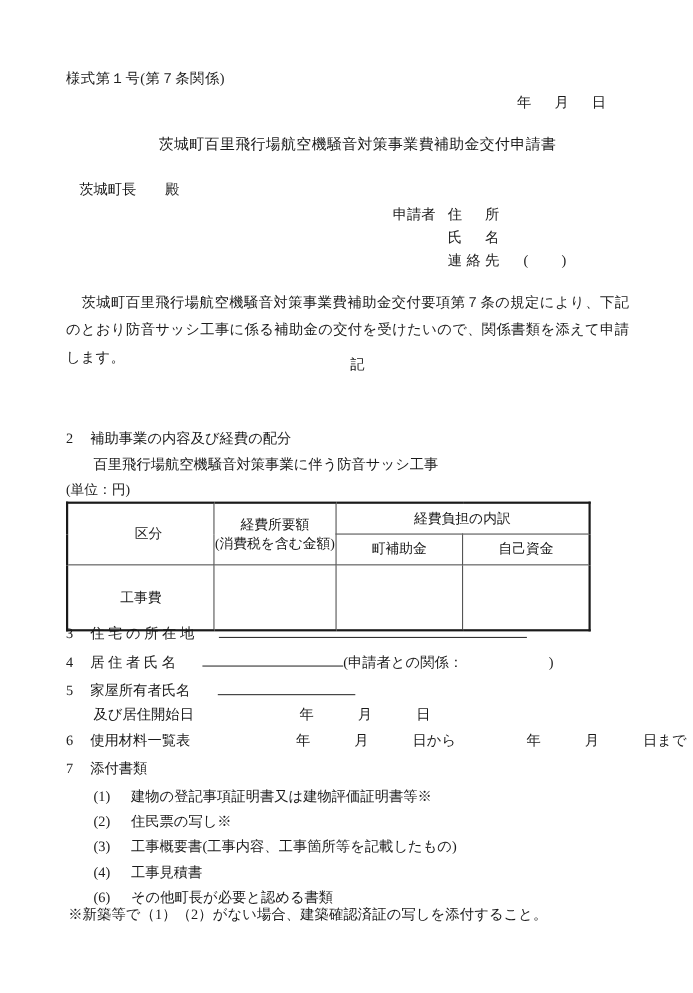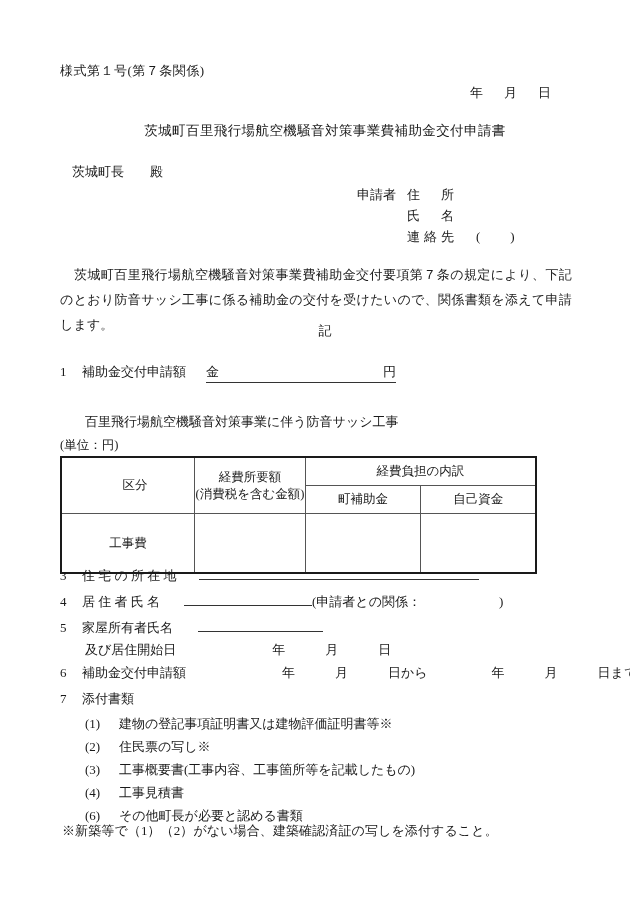--- a/index.html
+++ b/index.html
@@ -172,24 +172,24 @@
       <span class="tag"></span>
       <span class="fld">連絡先</span>
       <span class="paren"><span>(</span><span class="gap"></span><span>)</span></span>
     </div>
   </div>
 
   <div id="body-para">茨城町百里飛行場航空機騒音対策事業費補助金交付要項第７条の規定により、下記のとおり防音サッシ工事に係る補助金の交付を受けたいので、関係書類を添えて申請します。</div>
 
   <div class="abs center" id="ki" style="width:630px;">記</div>
 
-  <div class="item" id="item1">
-    <span class="num">1</span><span class="lbl">補助金交付申請額</span><span class="amount"><span>金</span><span class="yen">円</span></span>
-  </div>
-
+
+  <div class="item" id="item2">
+    <span class="num">2</span><span>補助事業の内容及び経費の配分</span>
+  </div>
   <div class="abs" id="item2b">百里飛行場航空機騒音対策事業に伴う防音サッシ工事</div>
 
   <div class="abs" id="unit" style="left:60px;">(単位：円)</div>
 
   <table id="cost-table">
     <tbody>
         <tr>
       <td class="c-kubun outer-l outer-t h-tall" rowspan="2">区分</td>
       <td class="c-req outer-t h-half" rowspan="2">
         <div>経費所要額</div>
@@ -228,21 +228,21 @@
   <div class="frow" id="item5">
     <span class="num">5</span>
       <span class="name">家屋所有者氏名</span>
       <span class="rule"></span>
   </div>
   <div class="abs" id="item5b">
     <span>及び居住開始日</span><span class="dstart"></span><span>年</span><span class="dgap"></span><span>月</span><span class="dgap"></span><span>日</span>
   </div>
 
   <div class="abs" id="item6">
-    <span class="num">6</span><span>補助金交付申請額</span><span class="dstart"></span><span>年</span><span class="dgap"></span><span>月</span><span class="dgap"></span><span>日から</span><span class="mid"></span><span>年</span><span class="dgap"></span><span>月</span><span class="dgap"></span><span>日まで</span>
+    <span class="num">6</span><span>使用材料一覧表</span><span class="dstart"></span><span>年</span><span class="dgap"></span><span>月</span><span class="dgap"></span><span>日から</span><span class="mid"></span><span>年</span><span class="dgap"></span><span>月</span><span class="dgap"></span><span>日まで</span>
   </div>
 
   <div class="abs" id="item7">
     <span class="num">7</span><span>添付書類</span>
   </div>
 
   <ul id="attach-list">
     <li><span class="no">(1)</span><span>建物の登記事項証明書又は建物評価証明書等※</span></li>
     <li><span class="no">(2)</span><span>住民票の写し※</span></li>
     <li><span class="no">(3)</span><span>工事概要書(工事内容、工事箇所等を記載したもの)</span></li>

